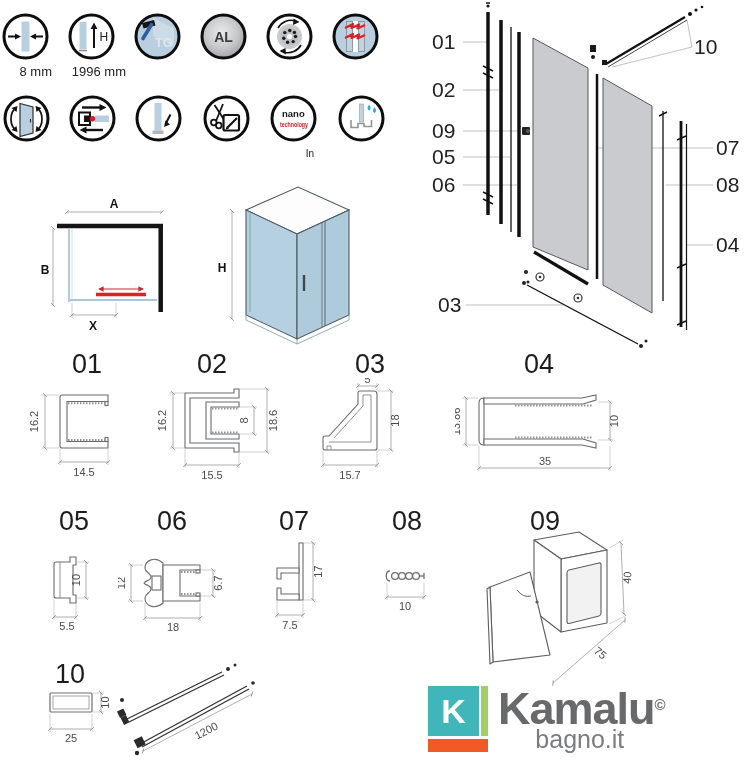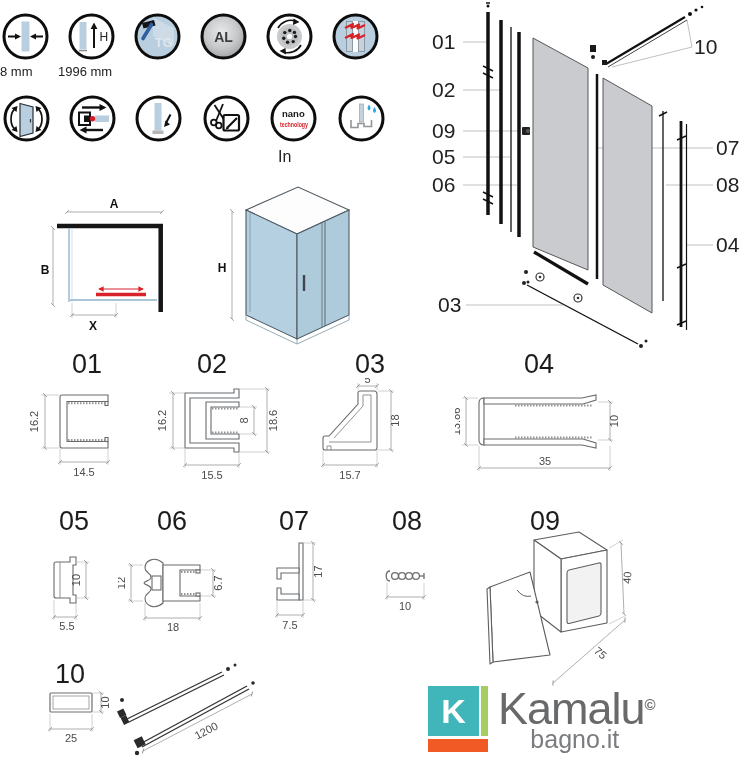--- a/index.html
+++ b/index.html
@@ -1,38 +1,38 @@
 <!DOCTYPE html>
 <html><head>
 <meta charset="utf-8">
 <style>
   html,body{margin:0;padding:0;background:#fff;}
   .page{position:relative;width:748px;height:765px;background:#fff;overflow:hidden;
         font-family:"Liberation Sans",sans-serif;}
   .abs{position:absolute;}
-  .iconlbl{position:absolute;font-size:13px;color:#222;text-align:left;}
+  .iconlbl{position:absolute;font-size:13px;color:#222;text-align:right;}
   .num{position:absolute;width:64px;text-align:center;font-size:27px;color:#1c1c1c;}
   .exl{font-size:21px;fill:#222;font-family:"Liberation Sans",sans-serif;}
   .dim{stroke:#9a9a9a;stroke-width:.8;}
   .ext{stroke:#bdbdbd;stroke-width:.7;}
   .dimtxt{fill:#4a4a4a;font-size:11px;font-family:"Liberation Sans",sans-serif;}
   .axlbl{fill:#111;font-size:12px;font-weight:bold;font-family:"Liberation Sans",sans-serif;}
   .prof{fill:#fff;stroke:#696b6d;stroke-width:1.1;}
   .teeth{stroke:#909294;stroke-width:2;stroke-dasharray:1.5 1.5;fill:none;}
   .bar{stroke:#111;}
   .ldr{stroke:#b0b0b0;stroke-width:.8;}
   .logo{position:absolute;left:428px;top:686px;display:flex;align-items:flex-start;}
   .logo-icon{position:relative;width:60px;height:66px;}
   .logo-teal{position:absolute;left:0;top:0;width:51px;height:50px;background:#41b6ba;
              display:flex;align-items:center;justify-content:center;
              color:#fff;font-size:34px;font-weight:bold;}
   .logo-green{position:absolute;left:53px;top:0;width:7px;height:50px;background:#a3cf62;}
   .logo-orange{position:absolute;left:0;top:53px;width:60px;height:13px;background:#f15a24;}
   .logo-text{margin-left:10px;line-height:1;}
-  .logo-brand{font-size:45px;font-weight:normal;color:#68696b;letter-spacing:-1px;}
+  .logo-brand{font-size:45px;font-weight:bold;color:#68696b;letter-spacing:-1px;}
   .logo-c{font-size:15px;color:#68696b;vertical-align:14px;font-weight:bold;}
   .logo-domain{font-size:25px;color:#7b7c7f;text-align:center;margin-top:-4px;padding-right:4px;}
 </style>
 </head>
 <body>
 
 <div class="page">
 
 <svg width="0" height="0" style="position:absolute" aria-hidden="true">
  <defs>
@@ -156,21 +156,21 @@
   <text x="12" y="22" font-size="9.5" font-weight="bold" fill="#1a1a1a">nano</text>
   <text x="10" y="32" font-size="7.6" font-weight="bold" fill="#d8232a" textLength="28" lengthAdjust="spacingAndGlyphs">technology</text>
 </svg>
 <svg class="abs" style="left:338px;top:95px" width="47" height="47">
   <circle cx="23.5" cy="23.5" r="21.5" fill="#fff" stroke="#0d0d0d" stroke-width="3"></circle>
   <rect x="21.5" y="9" width="4" height="18" fill="#c3d2dc" stroke="#99a6b0" stroke-width=".7"></rect>
   <path d="M13,25 V32.5 H20 V28.5 H26 V31.5 H33.5 V25" fill="none" stroke="#939598" stroke-width="1.6"></path>
   <path d="M31,9.5 q-3,4.2 0,6 q3,-1.8 0,-6" fill="#29a8e0"></path>
   <path d="M36.5,12 q-3,4.2 0,6 q3,-1.8 0,-6" fill="#29a8e0"></path>
 </svg>
-<div class="iconlbl" style="left:278px;top:148px;width:36px;font-size:16px">In</div>
+<div class="iconlbl" style="left:278px;top:148px;width:36px;font-size:10px">In</div>
 
 <svg class="abs" style="left:430px;top:0" width="318" height="355" viewBox="0 0 318 355">
 
   <g>
     <line class="ldr" x1="33" y1="42" x2="57" y2="42"></line>
     <line class="ldr" x1="33" y1="90" x2="70" y2="90"></line>
     <line class="ldr" x1="33" y1="131" x2="91" y2="131"></line>
     <line class="ldr" x1="33" y1="157" x2="80" y2="157"></line>
     <line class="ldr" x1="33" y1="185" x2="87" y2="185"></line>
     <line class="ldr" x1="36" y1="305" x2="133" y2="305"></line>

